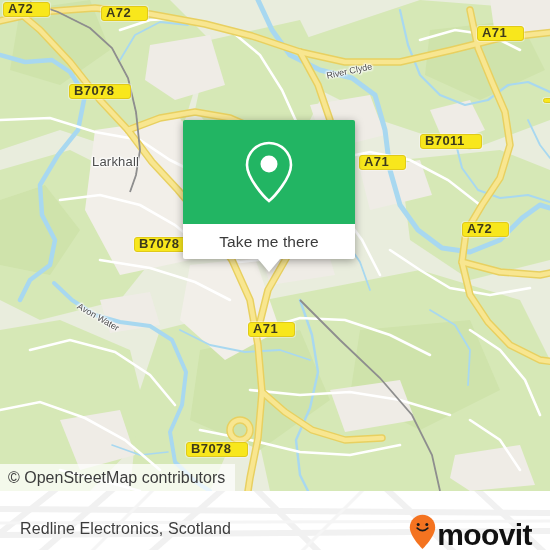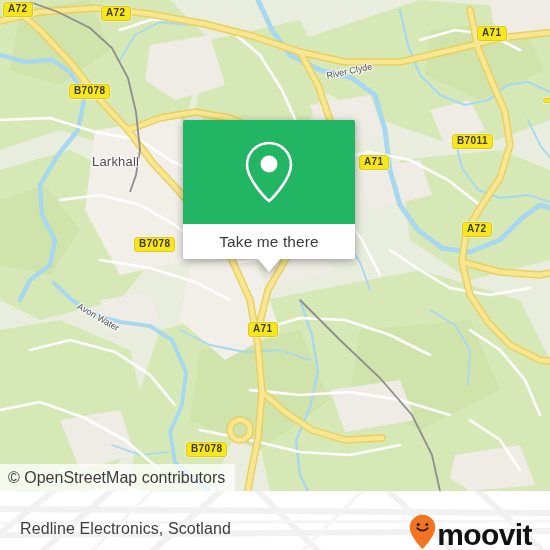--- a/index.html
+++ b/index.html
@@ -5,22 +5,22 @@
   html,body{margin:0;padding:0;background:#fff;}
   body{width:550px;height:550px;overflow:hidden;font-family:"Liberation Sans",sans-serif;}
   #app{position:relative;width:550px;height:550px;overflow:hidden;background:#fff;}
 
   
   #map{position:absolute;left:0;top:0;width:550px;height:491px;overflow:hidden;background:#e9eddd;}
   #mapsvg{position:absolute;left:0;top:0;}
 
   
   .shield{position:absolute;background:#f8e71c;border:1.5px solid #e0c91a;border-radius:3px;
-          color:#3d3a1c;font-size:10px;font-weight:bold;letter-spacing:.4px;
-          padding:1px 4px 2px 4px;line-height:10px;white-space:nowrap;
+          color:#3d3a1c;font-size:13px;font-weight:bold;letter-spacing:.4px;
+          padding:1px 16px 2px 4px;line-height:10px;white-space:nowrap;
           font-family:"Liberation Sans",sans-serif;box-shadow:0 0 0 1px rgba(255,255,255,.35);}
 
   
   .plabel{position:absolute;white-space:nowrap;font-family:"Liberation Sans",sans-serif;
           color:#5a5a5a;text-shadow:1px 0 2px #fff,-1px 0 2px #fff,0 1px 2px #fff,0 -1px 2px #fff,
           1px 1px 2px #fff,-1px -1px 2px #fff;}
   .place-town{font-size:13px;color:#4d4d4d;letter-spacing:.2px;}
   .wlabel{font-size:9px;color:#4a4a4a;font-style:normal;}
 
   
@@ -187,21 +187,21 @@
 
     <div class="plabel place-town" style="left:92px;top:154px;">Larkhall</div>
 
     <div class="plabel wlabel" style="left:326px;top:66px;transform:rotate(-12deg);">River Clyde</div>
     <div class="plabel wlabel" style="left:75px;top:312px;transform:rotate(30deg);">Avon Water</div>
 
     <div class="shield" style="left:3px;top:2px;">A72</div>
     <div class="shield" style="left:101px;top:6px;">A72</div>
     <div class="shield" style="left:477px;top:26px;">A71</div>
     <div class="shield" style="left:69px;top:84px;">B7078</div>
-    <div class="shield" style="left:452px;top:134px;">B7011</div>
+    <div class="shield" style="left:420px;top:134px;">B7011</div>
     <div class="shield" style="left:359px;top:155px;">A71</div>
     <div class="shield" style="left:462px;top:222px;">A72</div>
     <div class="shield" style="left:134px;top:237px;">B7078</div>
     <div class="shield" style="left:248px;top:322px;">A71</div>
     <div class="shield" style="left:186px;top:442px;">B7078</div>
     <div class="shield" style="left:543px;top:98px;width:12px;overflow:hidden;"></div>
 
     <div id="callout">
       <div id="callout-head">
         <svg width="54" height="64" viewBox="0 0 54 64">

